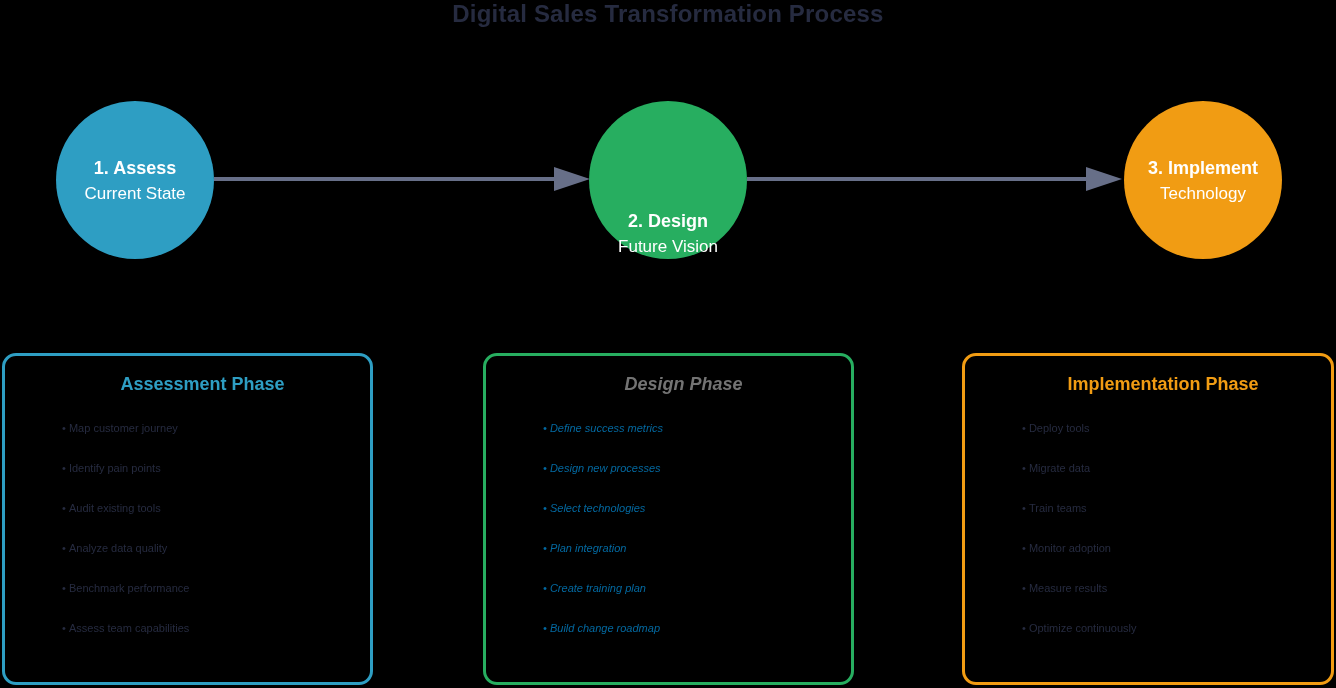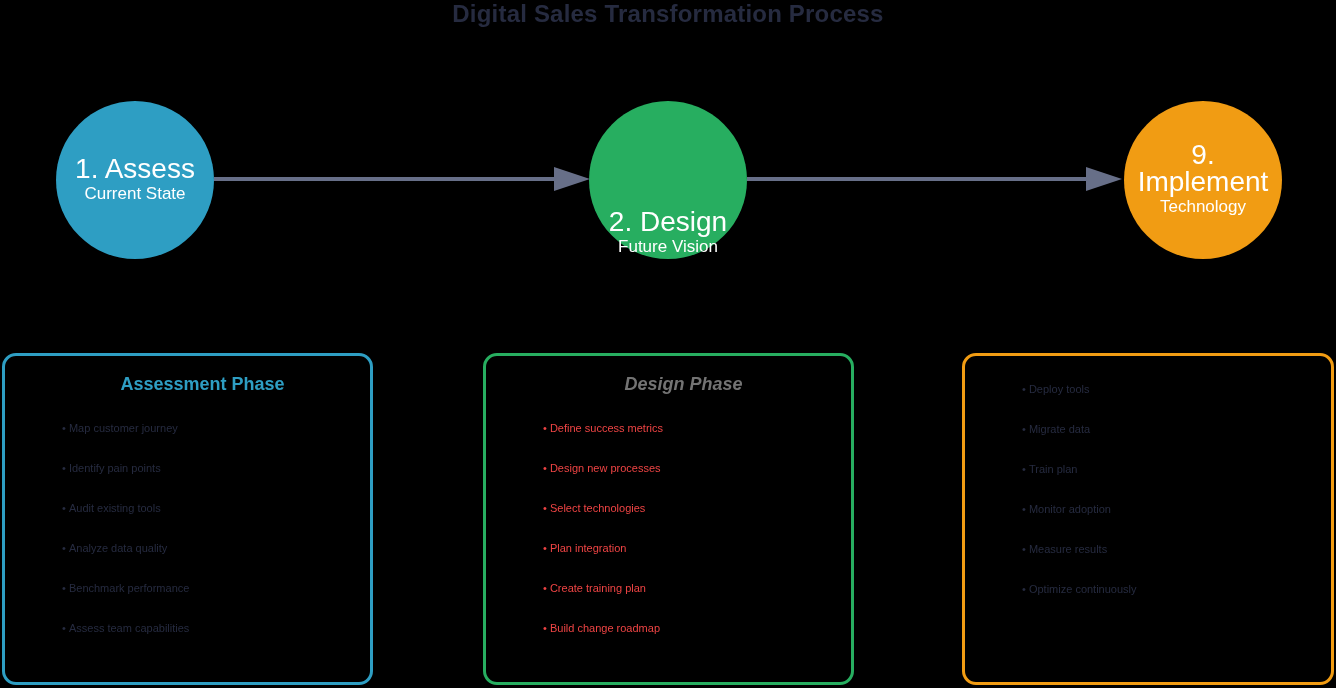--- a/index.html
+++ b/index.html
@@ -32,22 +32,22 @@
     width: 158px;
     height: 158px;
     border-radius: 50%;
     display: flex;
     flex-direction: column;
     align-items: center;
     justify-content: center;
     text-align: center;
   }
   .step-main {
-    font-size: 28px;
-    font-weight: normal;
+    font-size: 18px;
+    font-weight: bold;
     line-height: 27px;
   }
   .step-sub {
     font-size: 17px;
     line-height: 24px;
   }
   .arrow-line {
     position: absolute;
     height: 4px;
   }
@@ -105,21 +105,21 @@
     <div class="step-main">1. Assess</div>
     <div class="step-sub">Current State</div>
   </div>
 
   <div class="step-circle" style="left: 589px; background-color: rgb(39, 174, 96); color: rgb(255, 255, 255); justify-content: flex-end;">
     <div class="step-main">2. Design</div>
     <div class="step-sub">Future Vision</div>
   </div>
 
   <div class="step-circle" style="left: 1124px; background-color: rgb(241, 156, 19); color: rgb(255, 255, 255);">
-    <div class="step-main">9. Implement</div>
+    <div class="step-main">3. Implement</div>
     <div class="step-sub">Technology</div>
   </div>
 
   <div class="arrow-line" style="left: 214px; top: 177px; width: 340px; background-color: rgb(103, 111, 136);"></div>
   <div class="arrow-head" style="left: 554px; top: 167px; border-left-color: rgb(103, 111, 136);"></div>
 
   <div class="arrow-line" style="left: 747px; top: 177px; width: 339px; background-color: rgb(103, 111, 136);"></div>
   <div class="arrow-head" style="left: 1086px; top: 167px; border-left-color: rgb(103, 111, 136);"></div>
 
   <div class="phase-box" style="left: 2px; border-color: rgb(46, 158, 195);">
@@ -129,34 +129,35 @@
       <li>Identify pain points</li>
       <li>Audit existing tools</li>
       <li>Analyze data quality</li>
       <li>Benchmark performance</li>
       <li>Assess team capabilities</li>
     </ul>
   </div>
 
   <div class="phase-box" style="left: 483px; border-color: rgb(39, 174, 96);">
     <div class="phase-title" style="color: #737373; font-style: italic;">Design Phase</div>
-    <ul class="phase-list" style="color: #ef4444;">
+    <ul class="phase-list" style="color: #0369a1; font-style: italic;">
       <li>Define success metrics</li>
       <li>Design new processes</li>
       <li>Select technologies</li>
       <li>Plan integration</li>
       <li>Create training plan</li>
       <li>Build change roadmap</li>
     </ul>
   </div>
 
   <div class="phase-box" style="left: 962px; width: 372px; border-color: rgb(241, 156, 19);">
+    <div class="phase-title" style="color: rgb(241, 156, 19);">Implementation Phase</div>
     <ul class="phase-list" style="color: rgb(38, 43, 64);">
       <li>Deploy tools</li>
       <li>Migrate data</li>
-      <li>Train plan</li>
+      <li>Train teams</li>
       <li>Monitor adoption</li>
       <li>Measure results</li>
       <li>Optimize continuously</li>
     </ul>
   </div>
 
 </div>
 
 </body></html>

